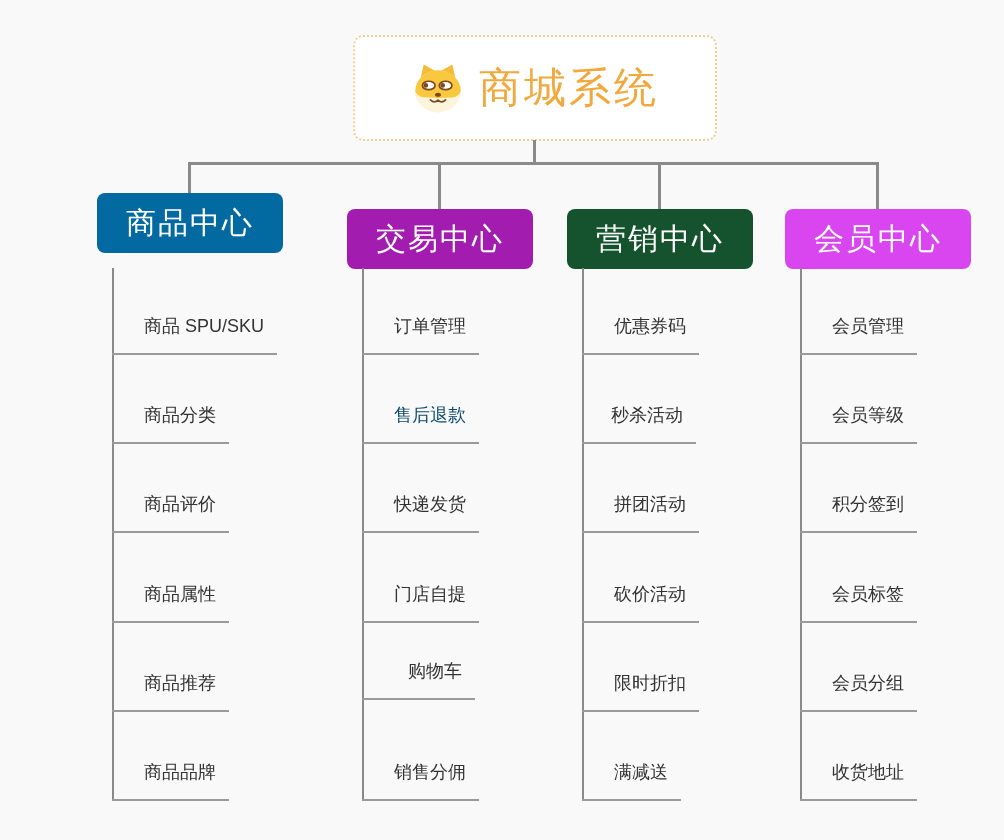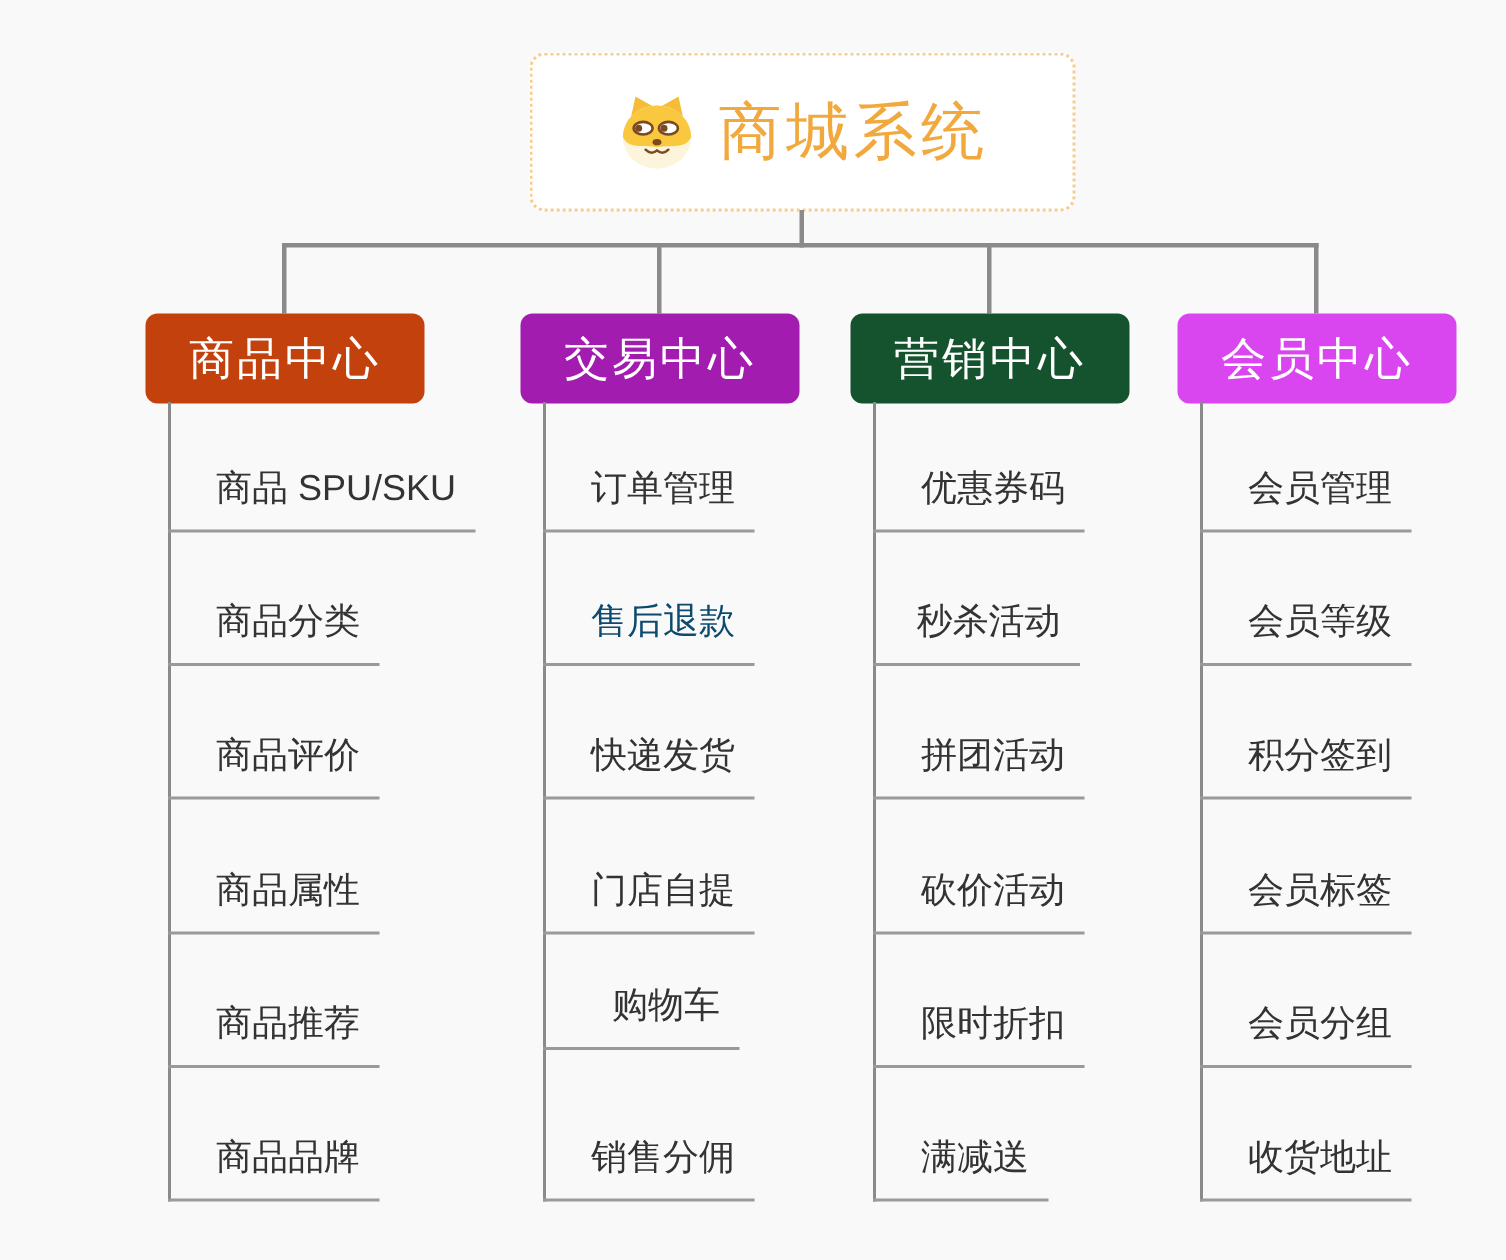--- a/index.html
+++ b/index.html
@@ -50,21 +50,21 @@
     cursor:pointer;
   }
   .spine{
     position:absolute;
     width:2px;
     background:#8e8e8e;
   }
   .leaf-node{
     position:absolute;
     white-space:nowrap;
-    font-size:24px;
+    font-size:18px;
     line-height:34px;
     color:#333333;
     padding:0 13px 10px 32px;
     border-bottom:2px solid #9a9a9a;
     cursor:pointer;
   }
 </style>
 </head>
 <body style="background: rgb(249, 249, 249);">
 
@@ -86,21 +86,21 @@
     <span class="root-title" style="color: rgb(241, 169, 62);">商城系统</span>
   </div>
 
   <div id="generated">
       <div class="connector" style="left: 493px; top: 140px; width: 3px; height: 25px; background: rgb(138, 138, 138);"></div>
       <div class="connector" style="left: 148px; top: 162px; width: 691px; height: 3px; background: rgb(138, 138, 138);"></div>
       <div class="connector" style="left: 148px; top: 162px; width: 3px; height: 47px; background: rgb(138, 138, 138);"></div>
       <div class="connector" style="left: 398px; top: 162px; width: 3px; height: 47px; background: rgb(138, 138, 138);"></div>
       <div class="connector" style="left: 618px; top: 162px; width: 3px; height: 47px; background: rgb(138, 138, 138);"></div>
       <div class="connector" style="left: 836px; top: 162px; width: 3px; height: 47px; background: rgb(138, 138, 138);"></div>
-      <div class="branch-node" style="left: 57px; top: 209px; background: #c2410c;">
+      <div class="branch-node" style="left: 57px; top: 193px; background: #0369a1;">
         <span>商品中心</span>
       </div>
       <div class="spine" style="left: 72px; top: 268px; height: 533px; background: rgb(138, 138, 138);"></div>
       <div class="leaf-node" style="left: 72px; top: 309px; color: rgb(51, 51, 51); border-bottom-color: rgb(154, 154, 154);">商品 SPU/SKU</div>
       <div class="leaf-node" style="left: 72px; top: 398px; color: rgb(51, 51, 51); border-bottom-color: rgb(154, 154, 154);">商品分类</div>
       <div class="leaf-node" style="left: 72px; top: 487px; color: rgb(51, 51, 51); border-bottom-color: rgb(154, 154, 154);">商品评价</div>
       <div class="leaf-node" style="left: 72px; top: 577px; color: rgb(51, 51, 51); border-bottom-color: rgb(154, 154, 154);">商品属性</div>
       <div class="leaf-node" style="left: 72px; top: 666px; color: rgb(51, 51, 51); border-bottom-color: rgb(154, 154, 154);">商品推荐</div>
       <div class="leaf-node" style="left: 72px; top: 755px; color: rgb(51, 51, 51); border-bottom-color: rgb(154, 154, 154);">商品品牌</div>
       <div class="branch-node" style="left: 307px; top: 209px; background: #a21caf;">

